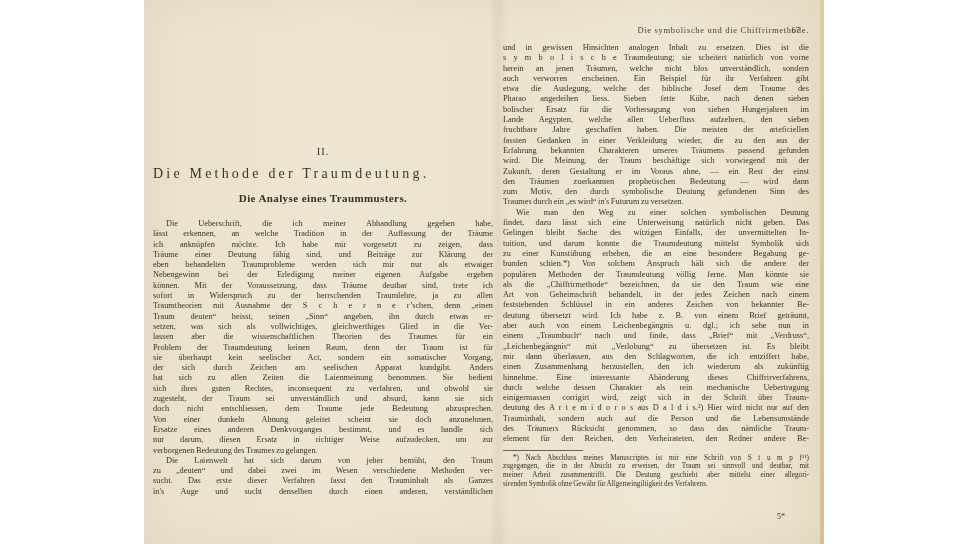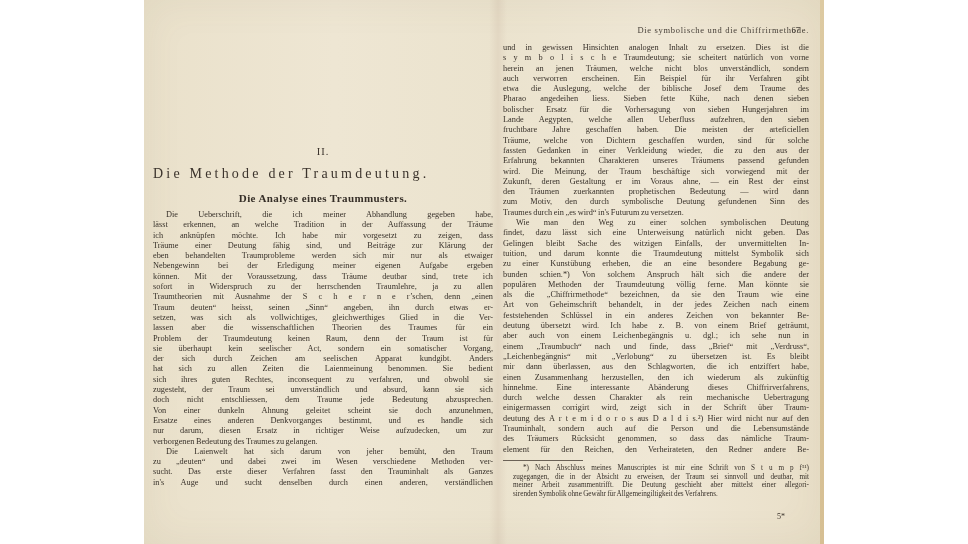--- a/index.html
+++ b/index.html
@@ -23,36 +23,36 @@
   .gutter {
     position:absolute; left:345px; top:0; width:18px; height:100%;
     background:linear-gradient(90deg,rgba(0,0,0,0) 0%,rgba(165,128,110,0.12) 50%,rgba(0,0,0,0) 100%);
   }
   .left-col  { position:absolute; left:9px;  top:146px; width:340px; }
   .right-col { position:absolute; left:359px; top:25px; width:306px; }
 
   .chap-num  { text-align:center; font-size:10.5px; letter-spacing:1px; color:#3b332c; }
   .chap-title{ font-size:14px; letter-spacing:3.2px; margin-top:9px; white-space:nowrap; color:#3b332c; }
   .sec-title { text-align:center; font-size:11px; font-weight:bold; letter-spacing:0.4px; margin-top:10px; color:#352e27; }
-  .left-col .body-text { margin-top:6px; }
+  .left-col .body-text { margin-top:15px; }
 
   .running-header { position:relative; text-align:right; font-size:8.5px; letter-spacing:0.7px; color:#453e36; }
   .rh-page { position:absolute; right:9px; top:0; letter-spacing:0; }
   .right-col .body-text { margin-top:8px; }
 
   .tline {
     font-size:8.3px; line-height:10.3px;
     text-align:justify; text-align-last:justify;
     word-spacing:-0.5px;
   }
   .tline.ind  { text-indent:13px; }
   .tline.noju { text-align-last:left; }
 
   .fn-rule { width:80px; border-top:1px solid #6b6257; margin-top:5px; }
-  .footnote { margin-top:3px;margin-left:10px; }
+  .footnote { margin-top:3px; }
   .footnote .tline { font-size:7.2px; line-height:8.7px; }
   .footnote .tline.ind { text-indent:10px; }
   .sig { position:absolute; right:24px; top:487px; font-size:8px; color:#3b332c; }
 </style>
 </head>
 <body>
 
 <div class="stage">
   <div class="book">
     <div class="gutter"></div>
@@ -106,21 +106,20 @@
           <div class="para">
             <div class="tline">und in gewissen Hinsichten analogen Inhalt zu ersetzen. Dies ist die</div>
             <div class="tline">s y m b o l i s c h e  Traumdeutung; sie scheitert natürlich von vorne</div>
             <div class="tline">herein an jenen Träumen, welche nicht blos unverständlich, sondern</div>
             <div class="tline">auch verworren erscheinen. Ein Beispiel für ihr Verfahren gibt</div>
             <div class="tline">etwa die Auslegung, welche der biblische Josef dem Traume des</div>
             <div class="tline">Pharao angedeihen liess. Sieben fette Kühe, nach denen sieben</div>
             <div class="tline">bolischer Ersatz für die Vorhersagung von sieben Hungerjahren im</div>
             <div class="tline">Lande Aegypten, welche allen Ueberfluss aufzehren, den sieben</div>
             <div class="tline">fruchtbare Jahre geschaffen haben. Die meisten der arteficiellen</div>
-            <div class="tline">Träume, welche von Dichtern geschaffen wurden, sind für solche</div>
             <div class="tline">fassten Gedanken in einer Verkleidung wieder, die zu den aus der</div>
             <div class="tline">Erfahrung bekannten Charakteren unseres Träumens passend gefunden</div>
             <div class="tline">wird. Die Meinung, der Traum beschäftige sich vorwiegend mit der</div>
             <div class="tline">Zukunft, deren Gestaltung er im Voraus ahne, — ein Rest der einst</div>
             <div class="tline">den Träumen zuerkannten prophetischen Bedeutung — wird dann</div>
             <div class="tline">zum Motiv, den durch symbolische Deutung gefundenen Sinn des</div>
             <div class="tline noju">Traumes durch ein „es wird“ in's Futurum zu versetzen.</div>
           </div>
           <div class="para">
             <div class="tline ind">Wie man den Weg zu einer solchen symbolischen Deutung</div>

